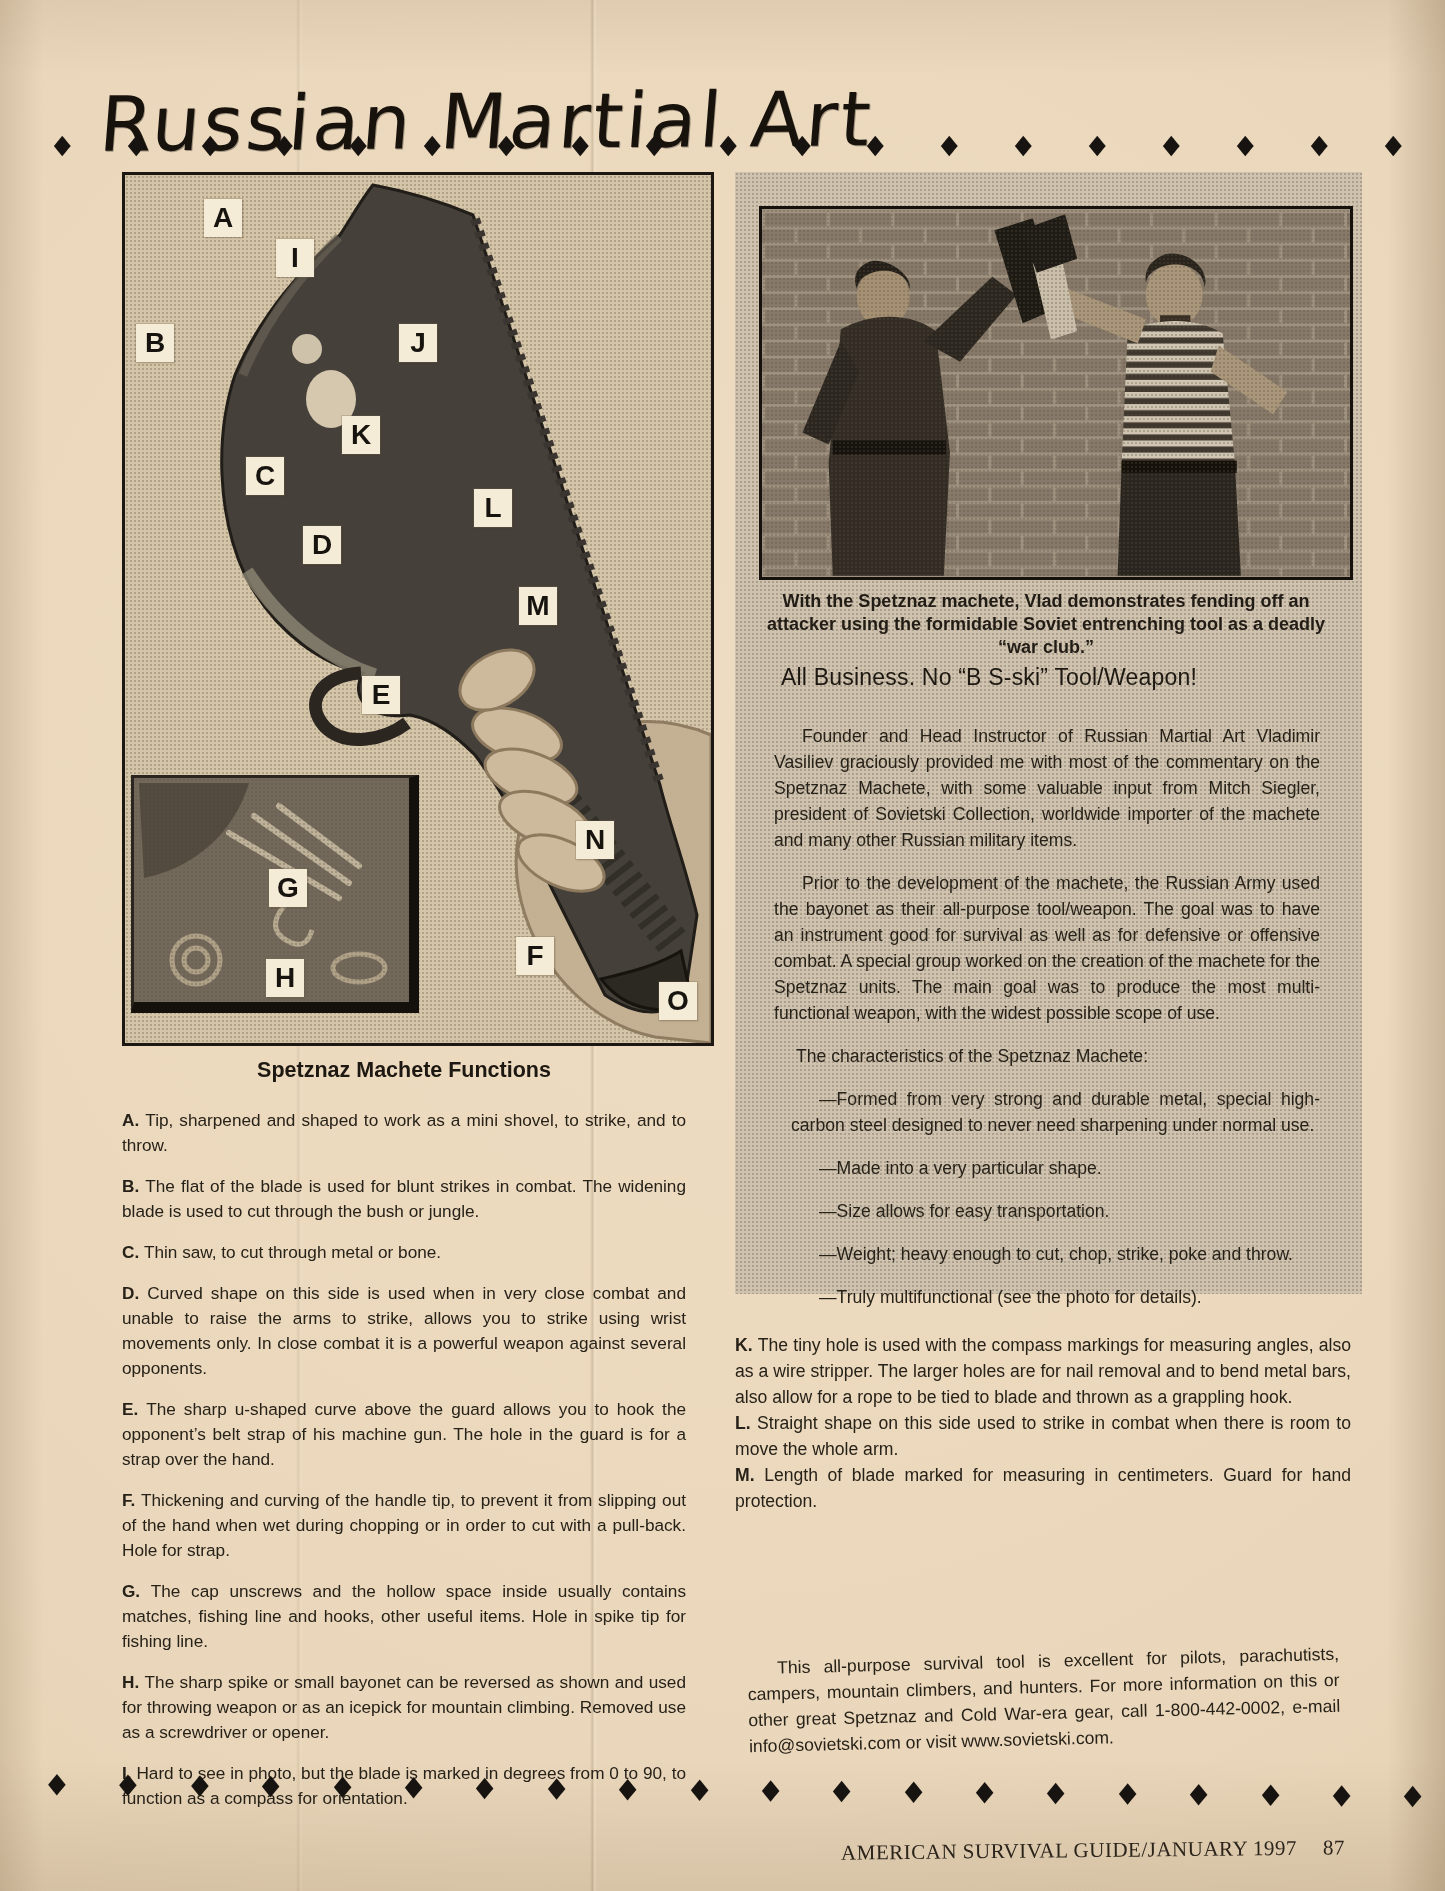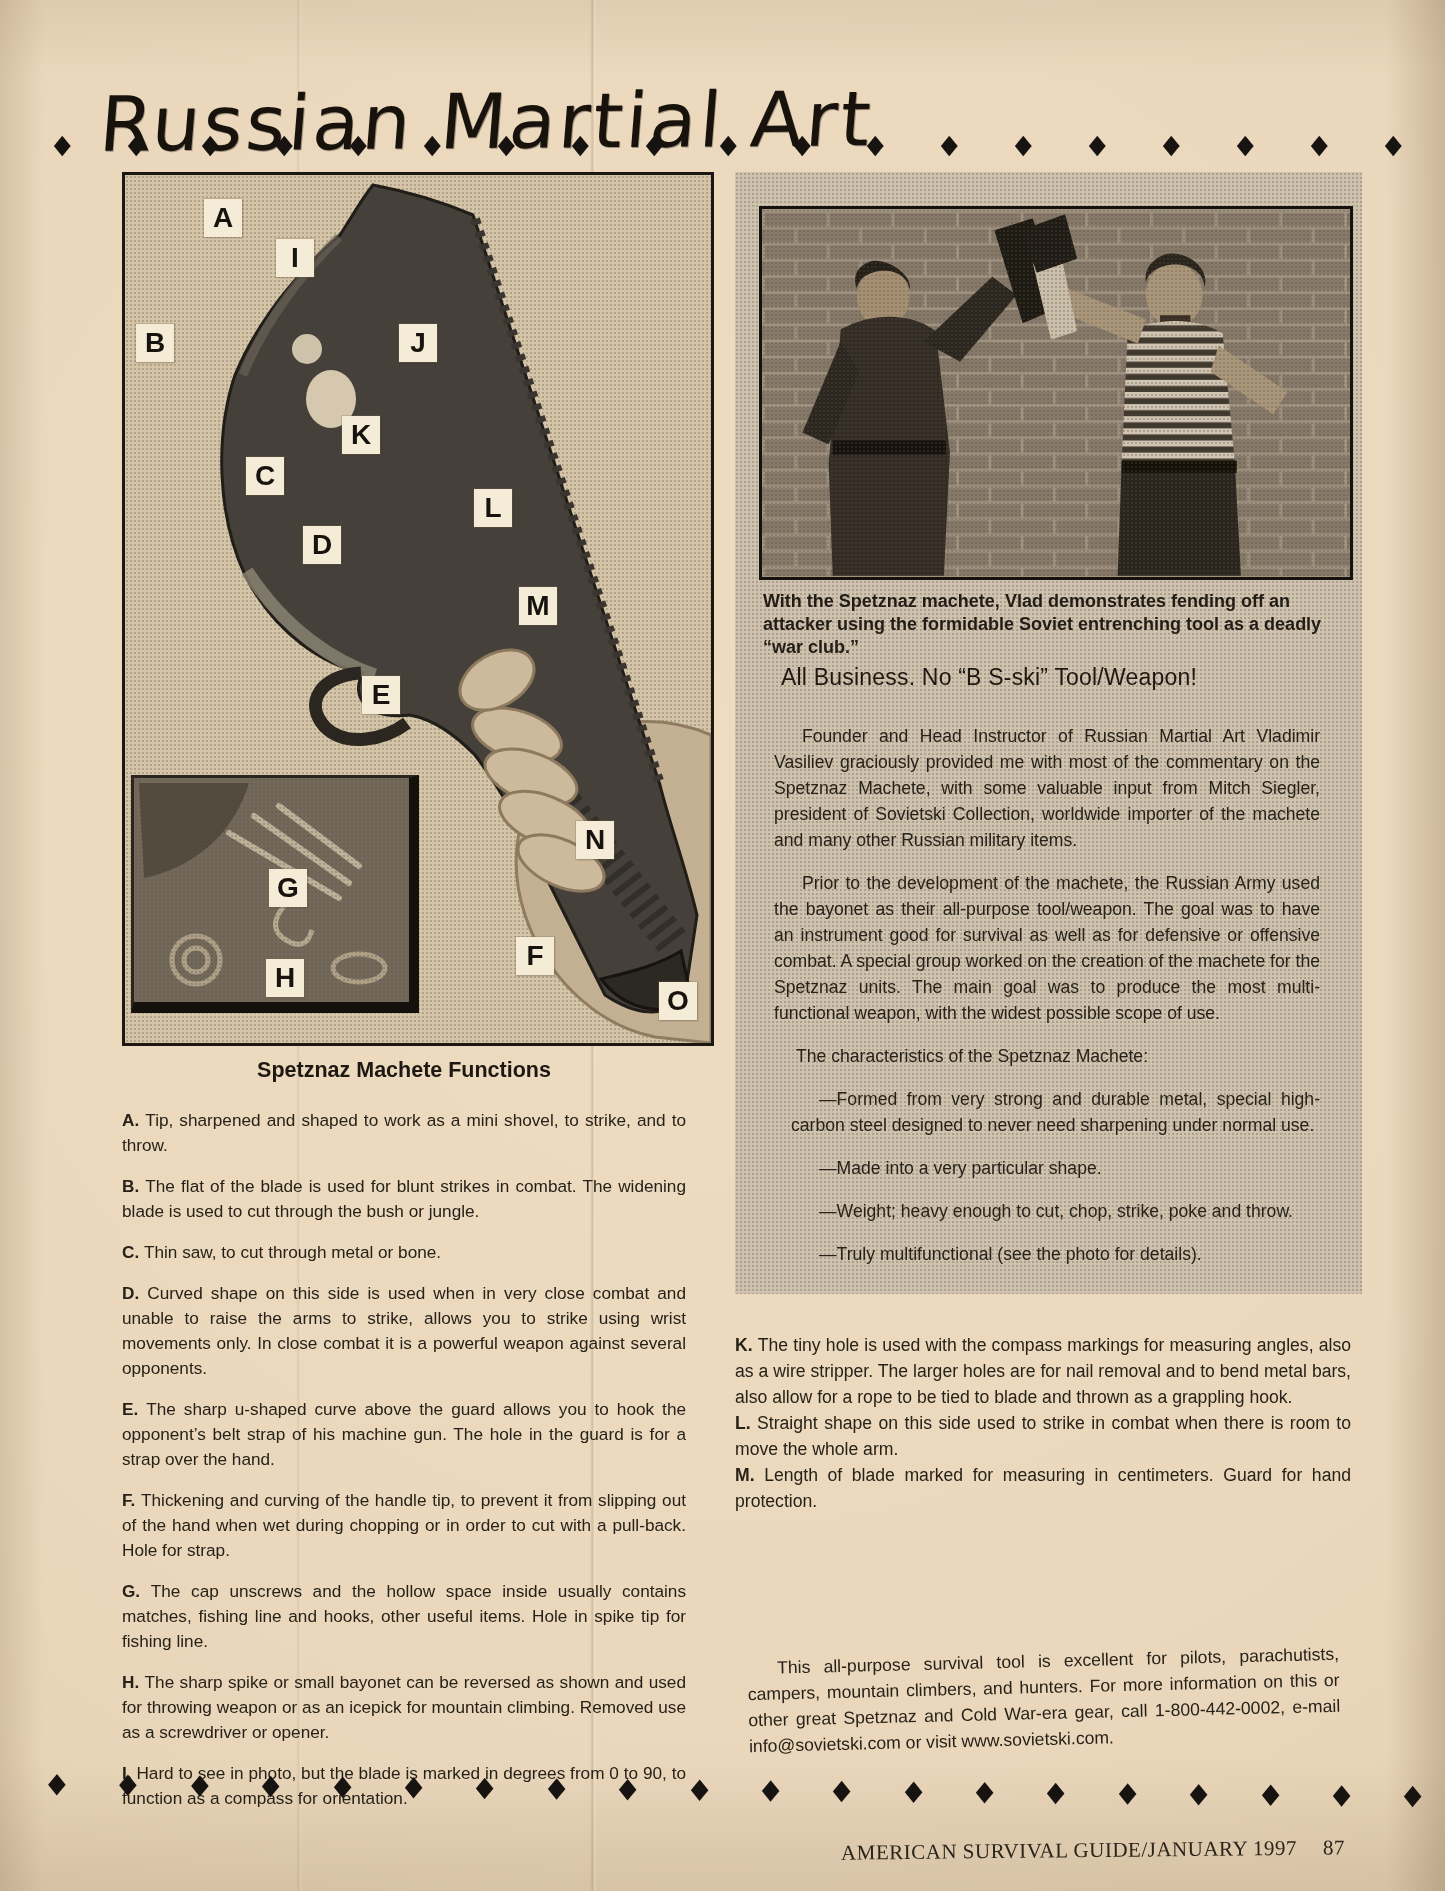--- a/index.html
+++ b/index.html
@@ -37,21 +37,21 @@
     font-weight:700;font-size:28px;color:#17130e;z-index:5;
     box-shadow:0 0 0 1px rgba(125,108,80,.25), 1px 1px 2px rgba(60,48,30,.25);}
   #machete-svg{position:absolute;inset:0;z-index:2;}
   #inset-photo{position:absolute;left:6px;top:600px;width:288px;height:238px;z-index:3;
     background-color:#80776a;border-top:3px solid #2a251e;border-left:3px solid #2a251e;
     border-right:10px solid #14110d;border-bottom:11px solid #14110d;box-sizing:border-box;}
 
   
   #gray-panel{position:absolute;left:735px;top:172px;width:627px;height:1122px;background-color:var(--panel);}
   #right-photo{position:absolute;left:24px;top:34px;width:588px;height:368px;border:3px solid #15110c;background:#a2937f;}
-  #photo-caption{position:absolute;left:28px;top:418px;width:566px;font-weight:700;font-size:18px;line-height:23px;color:#211c15;}
+  #photo-caption{position:absolute;left:28px;top:418px;width:566px;font-weight:700;font-size:18px;line-height:23px;color:#211c15;text-align:center;}
   #article-heading{position:absolute;left:46px;top:492px;width:560px;font-weight:400;font-size:23px;letter-spacing:.2px;color:#1d1811;}
   #article-body{position:absolute;left:22px;top:534px;width:580px;font-size:17.6px;line-height:26px;text-align:justify;}
   #article-body p{margin:17px;text-indent:28px;}
   #article-body p.no-indent{text-indent:0;}
   .char-item{margin:0;padding-left:17px;text-indent:-17px;text-align:justify;}
 
   
   #right-functions{position:absolute;left:735px;top:1332px;width:616px;font-size:17.6px;line-height:26px;text-align:justify;}
   #right-functions p{margin:0;}
   #closing{position:absolute;left:748px;top:1648px;width:592px;font-size:17.6px;line-height:26px;
@@ -246,20 +246,21 @@
     <div id="photo-caption">With the Spetznaz machete, Vlad demonstrates fending off an attacker using the formidable Soviet entrenching tool as a deadly “war club.”</div>
     <div id="article-heading">All Business. No “B S-ski” Tool/Weapon!</div>
 
     <div id="article-body">
       <p>Founder and Head Instructor of Russian Martial Art Vladimir Vasiliev graciously provided me with most of the commentary on the Spetznaz Machete, with some valuable input from Mitch Siegler, president of Sovietski Collection, worldwide importer of the machete and many other Russian military items.</p>
       <p>Prior to the development of the machete, the Russian Army used the bayonet as their all-purpose tool/weapon. The goal was to have an instrument good for survival as well as for defensive or offensive combat. A special group worked on the creation of the machete for the Spetznaz units. The main goal was to produce the most multi-functional weapon, with the widest possible scope of use.</p>
       <p class="no-indent" style="text-indent:22px">The characteristics of the Spetznaz Machete:</p>
       <div id="char-list">
           <p class="char-item">—Formed from very strong and durable metal, special high-carbon steel designed to never need sharpening under normal use.</p>
           <p class="char-item">—Made into a very particular shape.</p>
+          <p class="char-item">—Size allows for easy transportation.</p>
           <p class="char-item">—Weight; heavy enough to cut, chop, strike, poke and throw.</p>
           <p class="char-item">—Truly multifunctional (see the photo for details).</p>
         </div>
     </div>
   </div>
 
   <div id="right-functions">
       <p><span class="fn-letter">K. </span>The tiny hole is used with the compass markings for measuring angles, also as a wire stripper. The larger holes are for nail removal and to bend metal bars, also allow for a rope to be tied to blade and thrown as a grappling hook.</p>
       <p><span class="fn-letter">L. </span>Straight shape on this side used to strike in combat when there is room to move the whole arm.</p>
       <p><span class="fn-letter">M. </span>Length of blade marked for measuring in centimeters. Guard for hand protection.</p>

